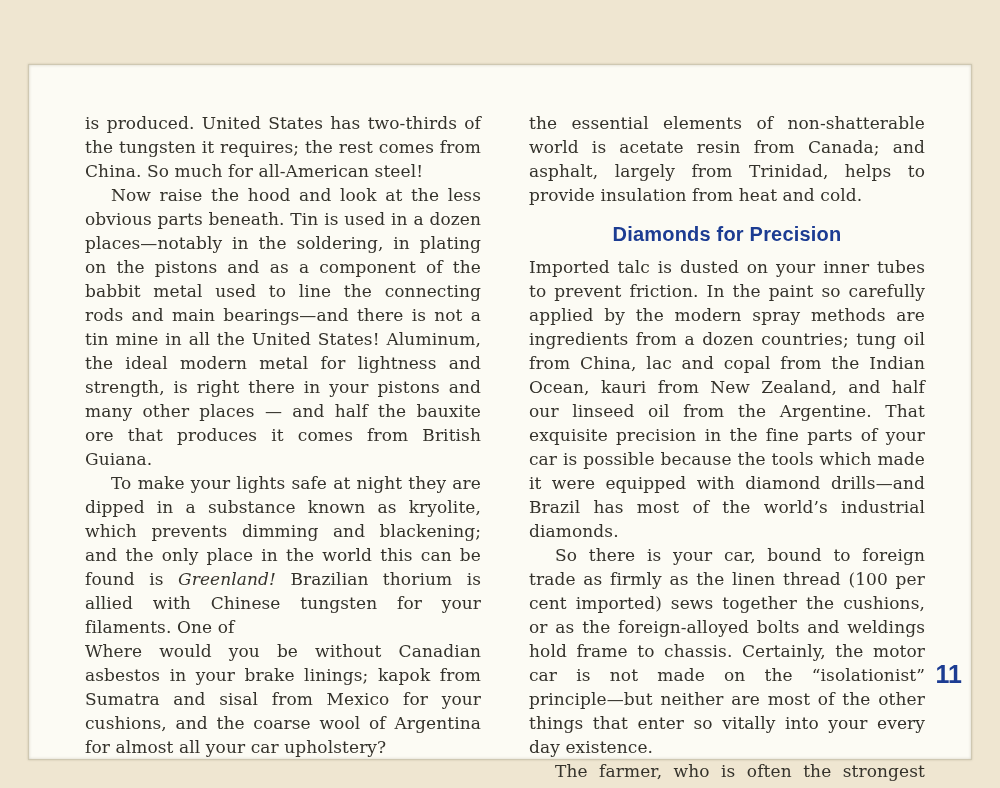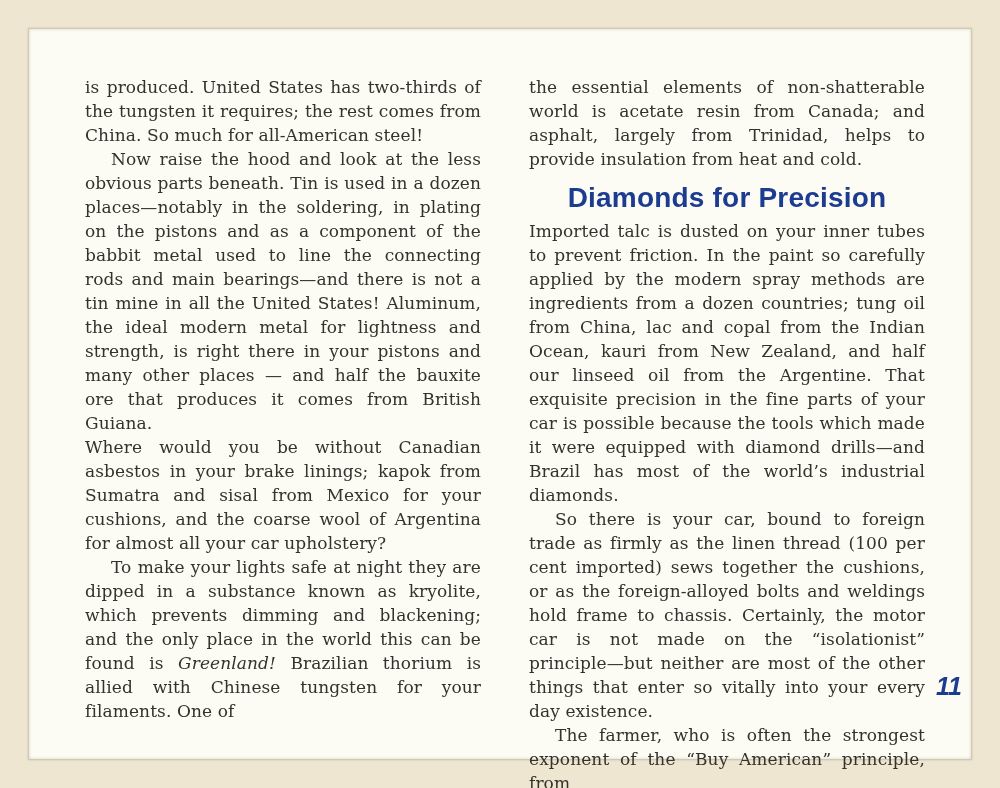--- a/index.html
+++ b/index.html
@@ -20,20 +20,21 @@
     inset:0;
     background:var(--mat_bg);
   }
   .page{
     position:absolute;
     inset:28px;
     background:var(--page_bg);
     border:1px solid #cfc8b2;
     box-shadow:0 0 3px rgba(90,80,50,.25) inset, 0 0 2px rgba(60,50,30,.2);
     padding:46px 46px 44px 56px;
+    margin-top:36px;
   }
   .columns{
     display:flex;
     gap:48px;
     height:100%;
   }
   .column{
     flex:1 1 0;
     min-width:0;
   }
@@ -46,50 +47,49 @@
   }
   .para.indent{
     text-indent:26px;
   }
   .para .italic{
     font-style:italic;
   }
   .heading{
     font-family:"Liberation Sans", sans-serif;
     font-weight:700;
-    font-size:28px;
+    font-size:20px;
     line-height:24px;
     color:var(--heading);
     text-align:center;
     margin:15px 0 9px 0;
     letter-spacing:.2px;
   }
   .page-number{
     position:absolute;
     right:9px;
-    bottom:58px;
+    bottom:70px;
     font-family:"Liberation Sans", sans-serif;
     font-weight:700;
     font-size:25px;
     color:var(--heading);
-    font-style:italic;
   }
 </style>
 </head>
 <body>
 
 <div class="scan-mat"></div>
 
 <div class="page">
   <div class="columns">
     <div class="column">
         <p class="para"><span>is produced. United States has two-thirds of the tungsten it requires; the rest comes from China. So much for all-American steel!</span></p>
         <p class="para indent"><span>Now raise the hood and look at the less obvious parts beneath. Tin is used in a dozen places—notably in the soldering, in plating on the pistons and as a component of the babbit metal used to line the connecting rods and main bearings—and there is not a tin mine in all the United States! Aluminum, the ideal modern metal for lightness and strength, is right there in your pistons and many other places — and half the bauxite ore that produces it comes from British Guiana.</span></p>
+        <p class="para indent"><span>To make your lights safe at night they are dipped in a substance known as kryolite, which prevents dimming and blackening; and the only place in the world this can be found is </span><span class="italic">Greenland!</span><span> Brazilian thorium is allied with Chinese tungsten for your filaments. One of</span></p>
         <p class="para"><span>Where would you be without Canadian asbestos in your brake linings; kapok from Sumatra and sisal from Mexico for your cushions, and the coarse wool of Argentina for almost all your car upholstery?</span></p>
-        <p class="para indent"><span>To make your lights safe at night they are dipped in a substance known as kryolite, which prevents dimming and blackening; and the only place in the world this can be found is </span><span class="italic">Greenland!</span><span> Brazilian thorium is allied with Chinese tungsten for your filaments. One of</span></p>
       </div>
     <div class="column">
         <p class="para"><span>the essential elements of non-shatterable world is acetate resin from Canada; and asphalt, largely from Trinidad, helps to provide insulation from heat and cold.</span></p>
         <h2 class="heading">Diamonds for Precision</h2>
         <p class="para"><span>Imported talc is dusted on your inner tubes to prevent friction. In the paint so carefully applied by the modern spray methods are ingredients from a dozen countries; tung oil from China, lac and copal from the Indian Ocean, kauri from New Zealand, and half our linseed oil from the Argentine. That exquisite precision in the fine parts of your car is possible because the tools which made it were equipped with diamond drills—and Brazil has most of the world’s industrial diamonds.</span></p>
         <p class="para indent"><span>So there is your car, bound to foreign trade as firmly as the linen thread (100 per cent imported) sews together the cushions, or as the foreign-alloyed bolts and weldings hold frame to chassis. Certainly, the motor car is not made on the “isolationist” principle—but neither are most of the other things that enter so vitally into your every day existence.</span></p>
         <p class="para indent"><span>The farmer, who is often the strongest exponent of the “Buy American” principle, from</span></p>
       </div>
   </div>
   <div class="page-number">11</div>

